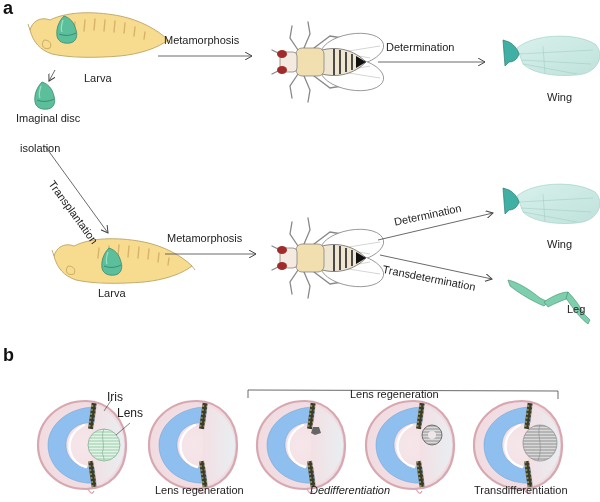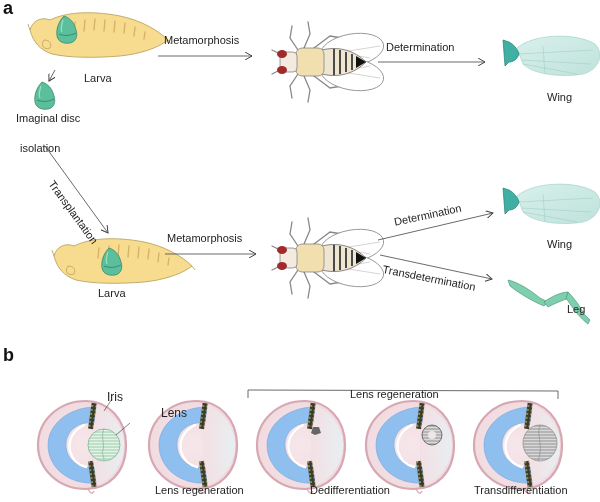--- a/index.html
+++ b/index.html
@@ -190,17 +190,17 @@
 <div class="lbl" style="left:56px;top:178px;transform:rotate(54deg);transform-origin:left top;">Transplantation</div>
 
 <div class="lbl" style="left:98px;top:287px;">Larva</div>
 <div class="lbl" style="left:167px;top:232px;">Metamorphosis</div>
 <div class="lbl" style="left:393px;top:216px;transform:rotate(-12deg);transform-origin:left top;">Determination</div>
 <div class="lbl" style="left:384px;top:263px;transform:rotate(11deg);transform-origin:left top;">Transdetermination</div>
 <div class="lbl" style="left:547px;top:238px;">Wing</div>
 <div class="lbl" style="left:567px;top:303px;">Leg</div>
 
 <div class="lbl small" style="left:107px;top:390px;">Iris</div>
-<div class="lbl small" style="left:117px;top:406px;margin-left:44px;">Lens</div>
+<div class="lbl small" style="left:117px;top:406px;">Lens</div>
 <div class="lbl" style="left:350px;top:372px;margin-top:16px;">Lens regeneration</div>
 <div class="lbl" style="left:155px;top:484px;">Lens regeneration</div>
-<div class="lbl" style="left:310px;top:484px;">Dedifferentiation</div>
+<div class="lbl" style="left:310px;top:484px;font-style:italic;">Dedifferentiation</div>
 <div class="lbl" style="left:474px;top:484px;">Transdifferentiation</div>
 
 </body></html>

